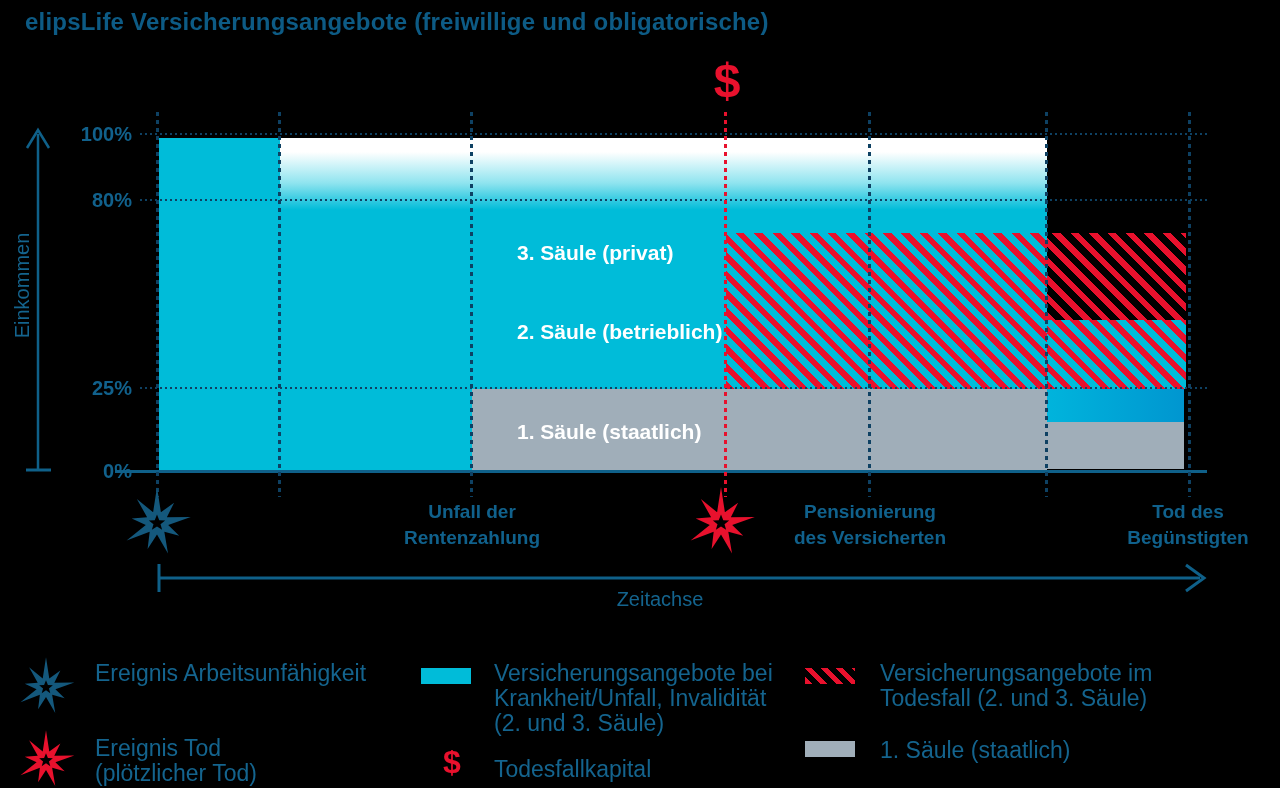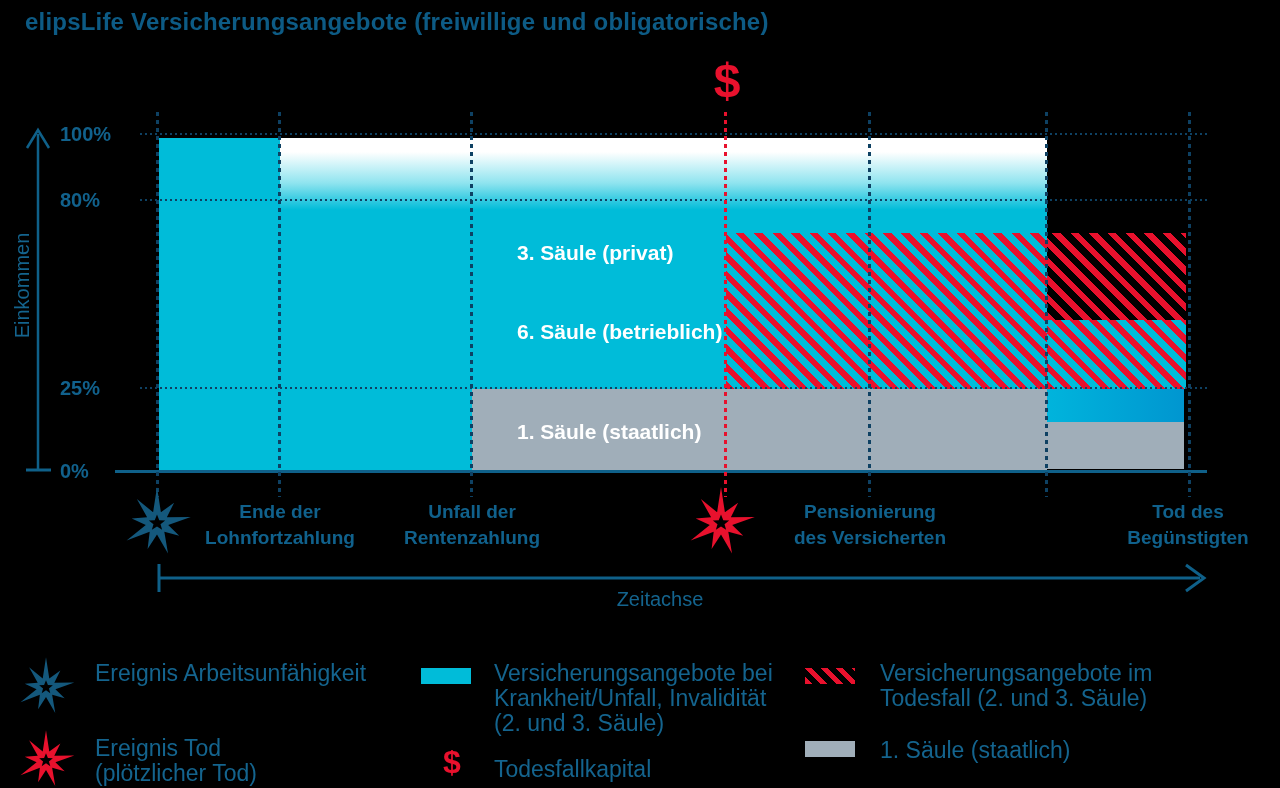--- a/index.html
+++ b/index.html
@@ -36,21 +36,21 @@
 
   
   .vdots{width:3px;top:112px;height:385px;
     background-image:repeating-linear-gradient(to bottom,var(--navy) 0 4px,transparent 4px 8px);}
   .vdots.red{background-image:repeating-linear-gradient(to bottom,var(--red) 0 4px,transparent 4px 8px);}
   .hdots{height:2px;left:140px;width:1067px;
     background-image:repeating-linear-gradient(to right,var(--navy) 0 2px,transparent 2px 5px);}
   .baseline{left:115px;top:470px;width:1092px;height:3px;background:var(--teal);}
 
   
-  .tick{left:60px;width:72px;font-size:20px;color:#11618c;font-weight:bold;}
+  .tick{left:60px;width:72px;text-align:right;font-size:20px;color:#11618c;font-weight:bold;}
   .y-label{left:-38px;top:274px;width:120px;text-align:center;font-size:20px;color:var(--teal-text);
     transform:rotate(-90deg);}
   .x-label{left:560px;top:588px;width:200px;text-align:center;font-size:20px;color:var(--teal-text);}
 
   
   .pillar{font-size:21px;font-weight:bold;color:#ffffff;margin-left:20px;}
 
   
   .event-label{width:220px;text-align:center;font-size:19px;line-height:26px;font-weight:bold;color:#10618c;top:499px;}
 
@@ -103,36 +103,32 @@
   <div class="abs y-label">Einkommen</div>
 
   <div class="abs tick" style="top:123px">100%</div>
   <div class="abs tick" style="top:189px">80%</div>
   <div class="abs tick" style="top:377px">25%</div>
   <div class="abs tick" style="top:460px">0%</div>
 
   <div class="abs dollar-top">$</div>
 
   <div class="abs pillar" style="left:497px;top:241px">3. Säule (privat)</div>
-  <div class="abs pillar" style="left:497px;top:320px">6. Säule (betrieblich)</div>
+  <div class="abs pillar" style="left:497px;top:320px">2. Säule (betrieblich)</div>
   <div class="abs pillar" style="left:497px;top:420px">1. Säule (staatlich)</div>
 
   <svg class="abs" style="left:119px;top:483px" width="76" height="80" viewBox="0 0 80 84">
     <polygon fill="#14587c" points="40,4 44.1,30.7 58,20.6 50.4,36 75.5,35.7 51.8,44.1 63.4,55.5 47.7,51.2 51.6,74 40,54 30.1,69.3 32.3,51.2 8,60.5 28.2,44.1 13.4,37.3 29.6,36 18.8,16.7 35.9,30.7"></polygon>
     <polygon fill="#000000" points="40,33 42.4,39 48.6,39.3 43.7,43.2 45.4,49.2 40,45.6 34.6,49.2 36.3,43.2 31.4,39.3 37.6,39"></polygon>
   </svg>
   <svg class="abs" style="left:683px;top:483px" width="76" height="80" viewBox="0 0 80 84">
     <polygon fill="#e8112d" points="40,4 44.1,30.7 58,20.6 50.4,36 75.5,35.7 51.8,44.1 63.4,55.5 47.7,51.2 51.6,74 40,54 30.1,69.3 32.3,51.2 8,60.5 28.2,44.1 13.4,37.3 29.6,36 18.8,16.7 35.9,30.7"></polygon>
     <polygon fill="#000000" points="40,33 42.4,39 48.6,39.3 43.7,43.2 45.4,49.2 40,45.6 34.6,49.2 36.3,43.2 31.4,39.3 37.6,39"></polygon>
   </svg>
 
-  <div class="abs event-label" style="left:170px">
-    <div>Ende der</div>
-    <div>Lohnfortzahlung</div>
-  </div>
   <div class="abs event-label" style="left:362px">
     <div>Unfall der</div>
     <div>Rentenzahlung</div>
   </div>
   <div class="abs event-label" style="left:760px">
     <div>Pensionierung</div>
     <div>des Versicherten</div>
   </div>
   <div class="abs event-label" style="left:1078px">
     <div>Tod des</div>

